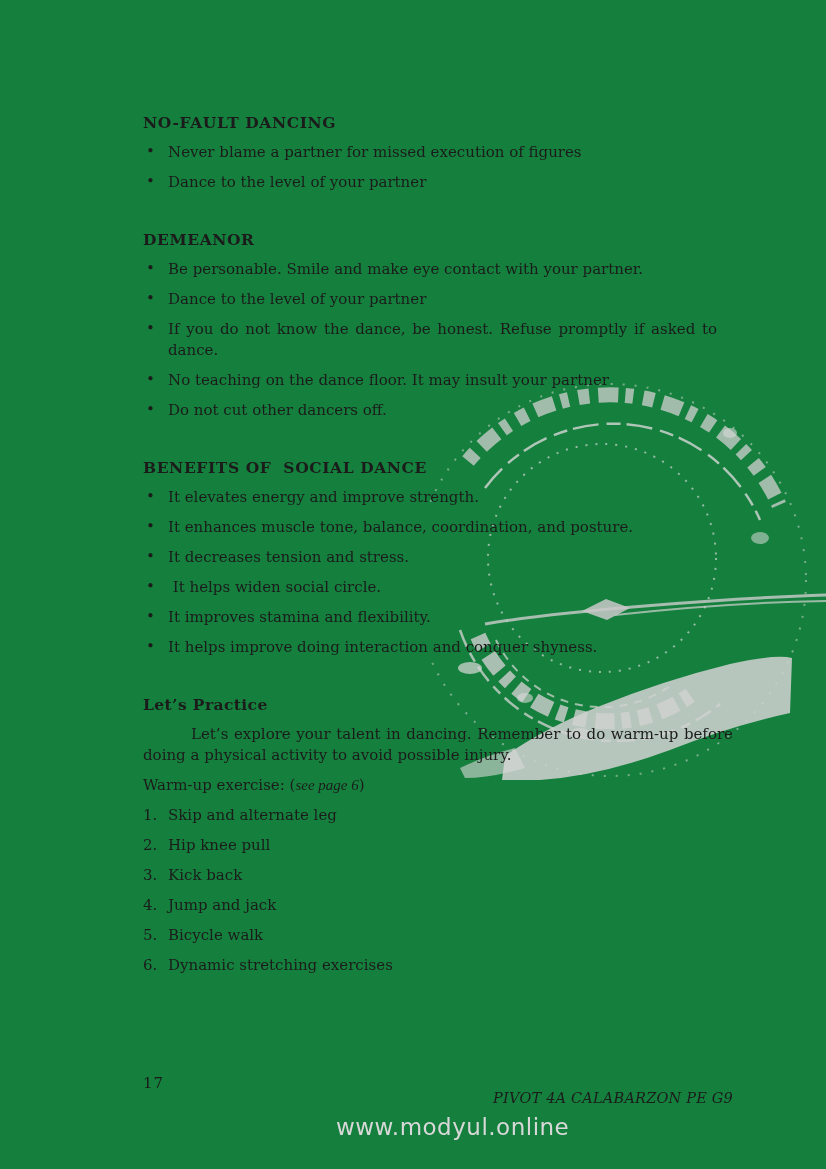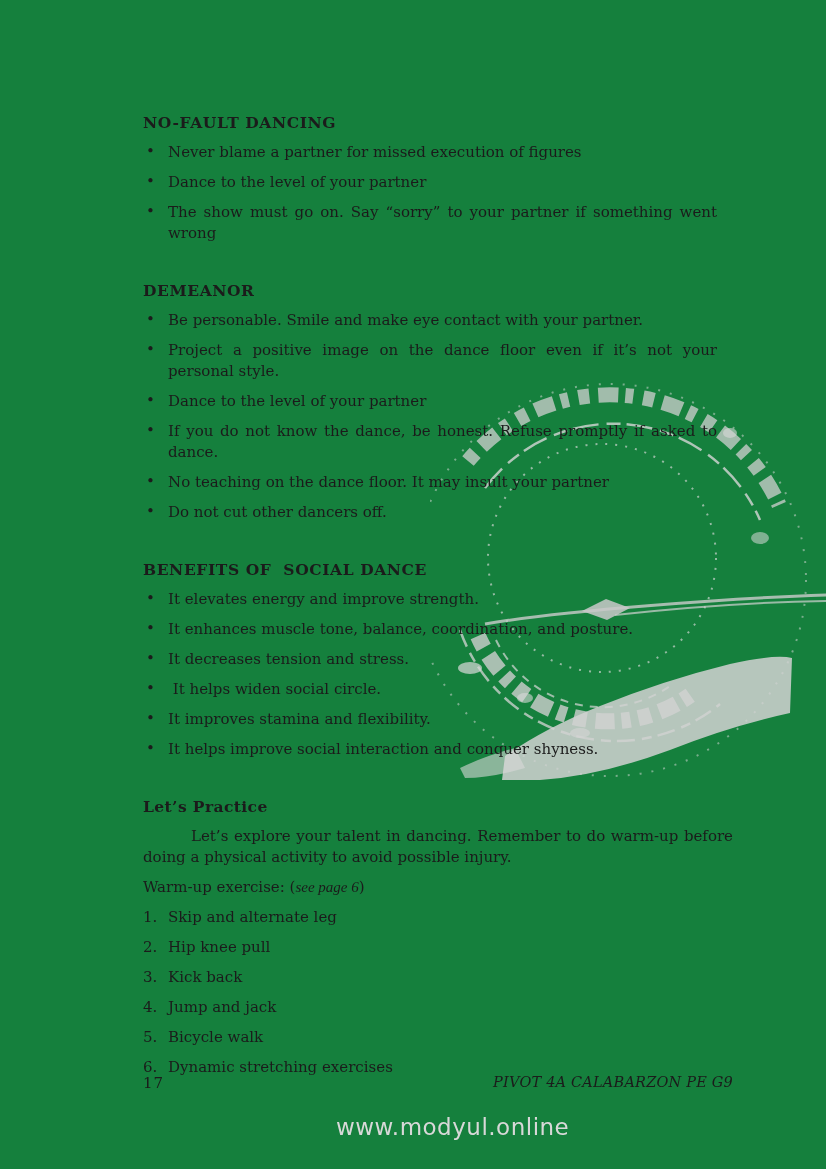--- a/index.html
+++ b/index.html
@@ -45,21 +45,21 @@
   }
   .exercise-item .num{position:absolute;left:0;top:0;}
   .footer-row{
     position:absolute;left:143px;top:1074px;width:590px;height:20px;z-index:2;
   }
   .page-number{
     position:absolute;left:0;right:0;
     font-size:15px;letter-spacing:1px;
   }
   .footer-credit{
-    position:absolute;right:0;top:0;font-style:italic;font-size:14.5px;
+    position:absolute;right:0;top:16px;font-style:italic;font-size:14.5px;
     letter-spacing:.2px;
   }
   .site-watermark{
     position:absolute;left:336px;top:1114px;z-index:2;
     font-family:"DejaVu Sans", sans-serif;
     font-size:23px;letter-spacing:.5px;
     color:var(--watermark-color,#d8d8d8);
   }
   .stamp{
     position:absolute;left:430px;top:368px;width:400px;height:412px;
@@ -104,30 +104,28 @@
   <div class="content">
 
     <div id="sections">
   <section class="doc-section">
     <h2 class="section-heading">NO-FAULT DANCING</h2>
     <ul class="bullet-list">
   <li class="bullet-item">Never blame a partner for missed execution of figures</li>
 
   <li class="bullet-item">Dance to the level of your partner</li>
 
-  <li class="bullet-item">The show must go on. Say “sorry” to your partner if something went wrong</li>
 </ul>
   </section>
 
   <section class="doc-section">
     <h2 class="section-heading">DEMEANOR</h2>
     <ul class="bullet-list">
   <li class="bullet-item">Be personable. Smile and make eye contact with your partner.</li>
 
-  <li class="bullet-item">Project a positive image on the dance floor even if it’s not your personal style.</li>
 
   <li class="bullet-item">Dance to the level of your partner</li>
 
   <li class="bullet-item">If you do not know the dance, be honest. Refuse promptly if asked to dance.</li>
 
   <li class="bullet-item">No teaching on the dance floor. It may insult your partner</li>
 
   <li class="bullet-item">Do not cut other dancers off.</li>
 </ul>
   </section>
@@ -138,21 +136,21 @@
   <li class="bullet-item">It elevates energy and improve strength.</li>
 
   <li class="bullet-item">It enhances muscle tone, balance, coordination, and posture.</li>
 
   <li class="bullet-item">It decreases tension and stress.</li>
 
   <li class="bullet-item"> It helps widen social circle.</li>
 
   <li class="bullet-item">It improves stamina and flexibility.</li>
 
-  <li class="bullet-item">It helps improve social interaction and conquer shyness.</li>
+  <li class="bullet-item">It helps improve doing interaction and conquer shyness.</li>
 </ul>
   </section>
 </div>
 
     <div class="practice">
       <h2 class="practice-heading">Let’s Practice</h2>
       <p class="practice-para">Let’s explore your talent in dancing. Remember to do warm-up before doing a physical activity to avoid possible injury.</p>
       <p class="warmup-line"><span>Warm-up exercise: (</span><span class="warmup-italic">see page 6</span><span>)</span></p>
       <ol class="exercise-list" id="exercise-list">
   <li class="exercise-item"><span class="num">1.</span><span class="ex-label">Skip and alternate leg</span></li>

